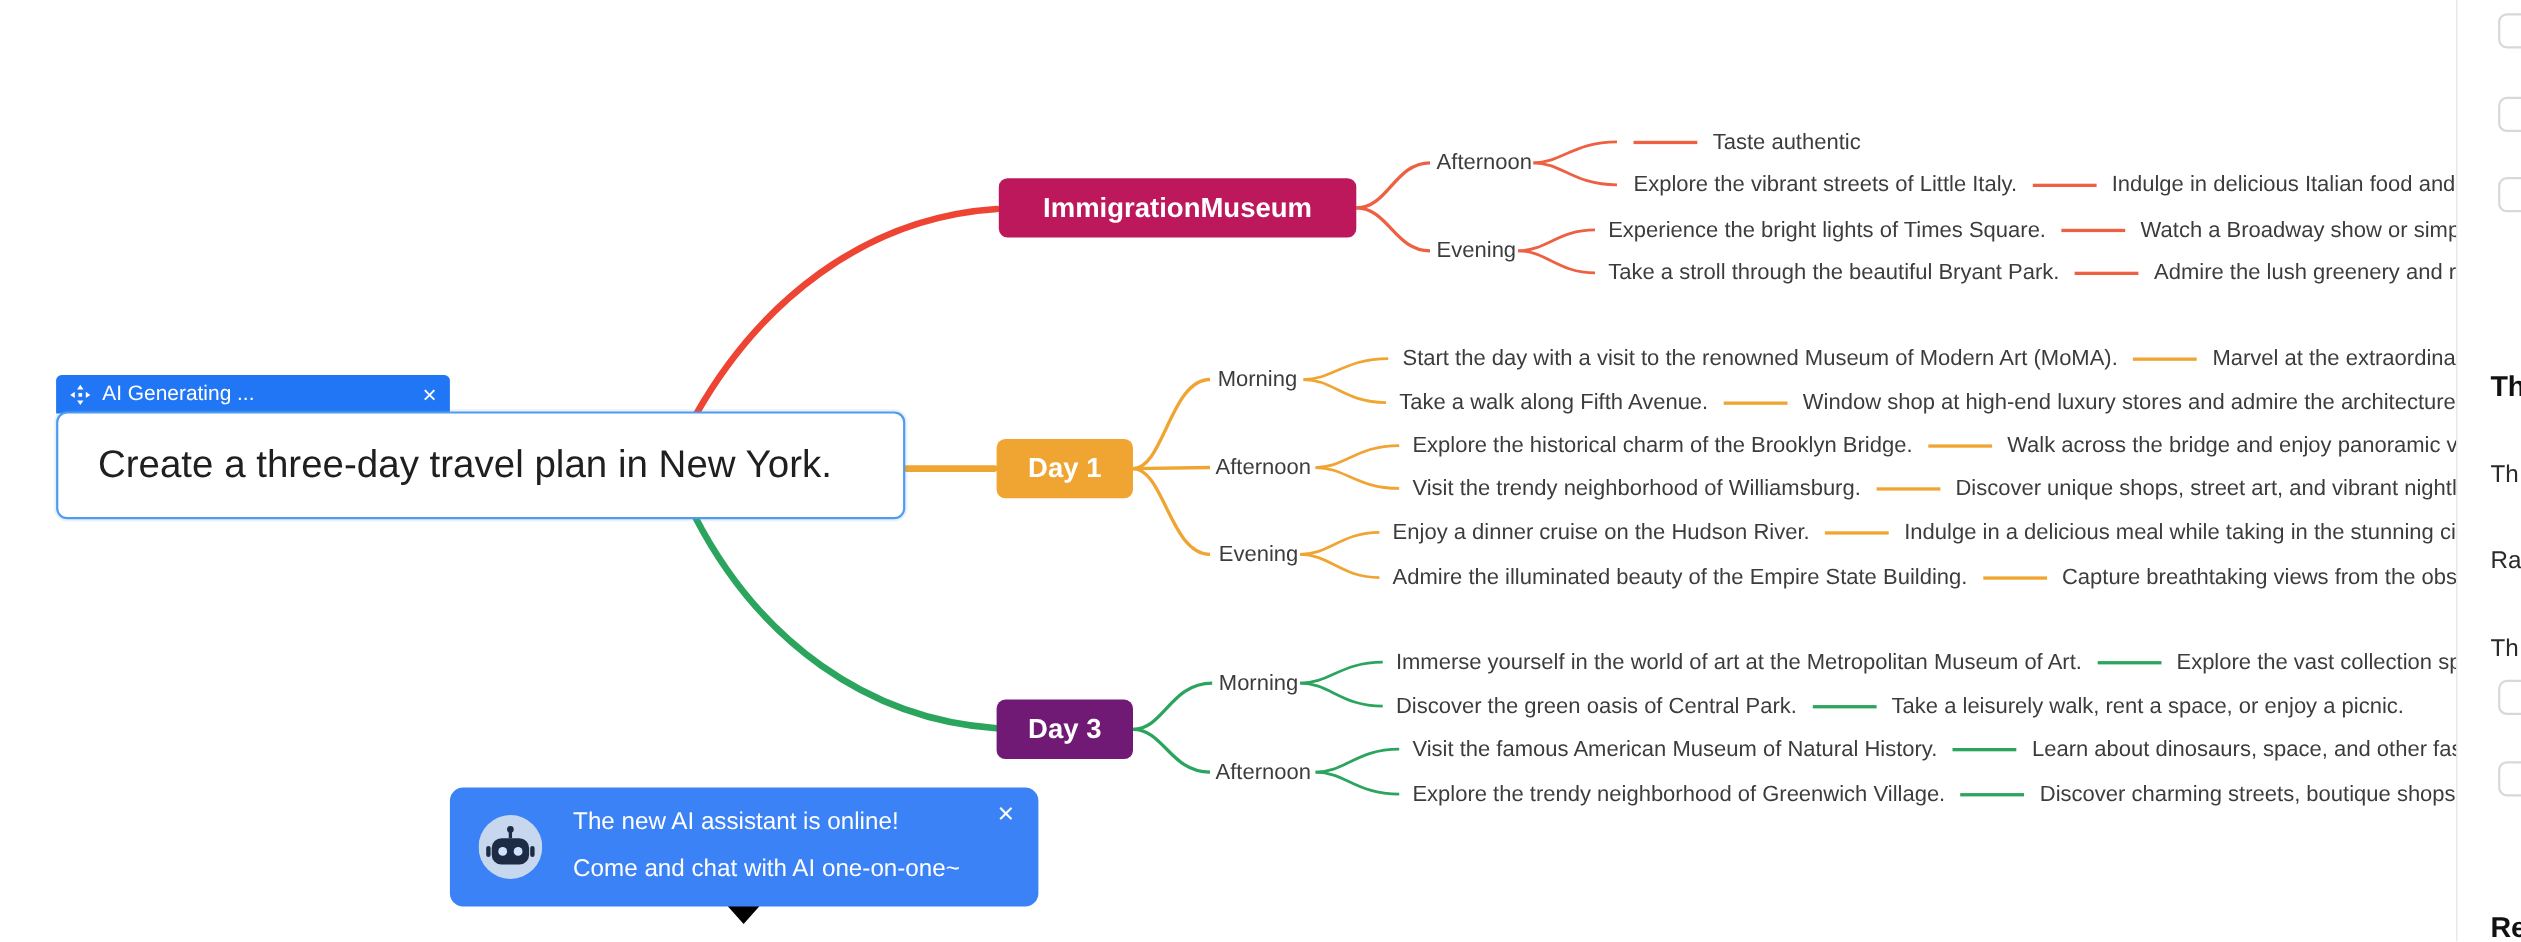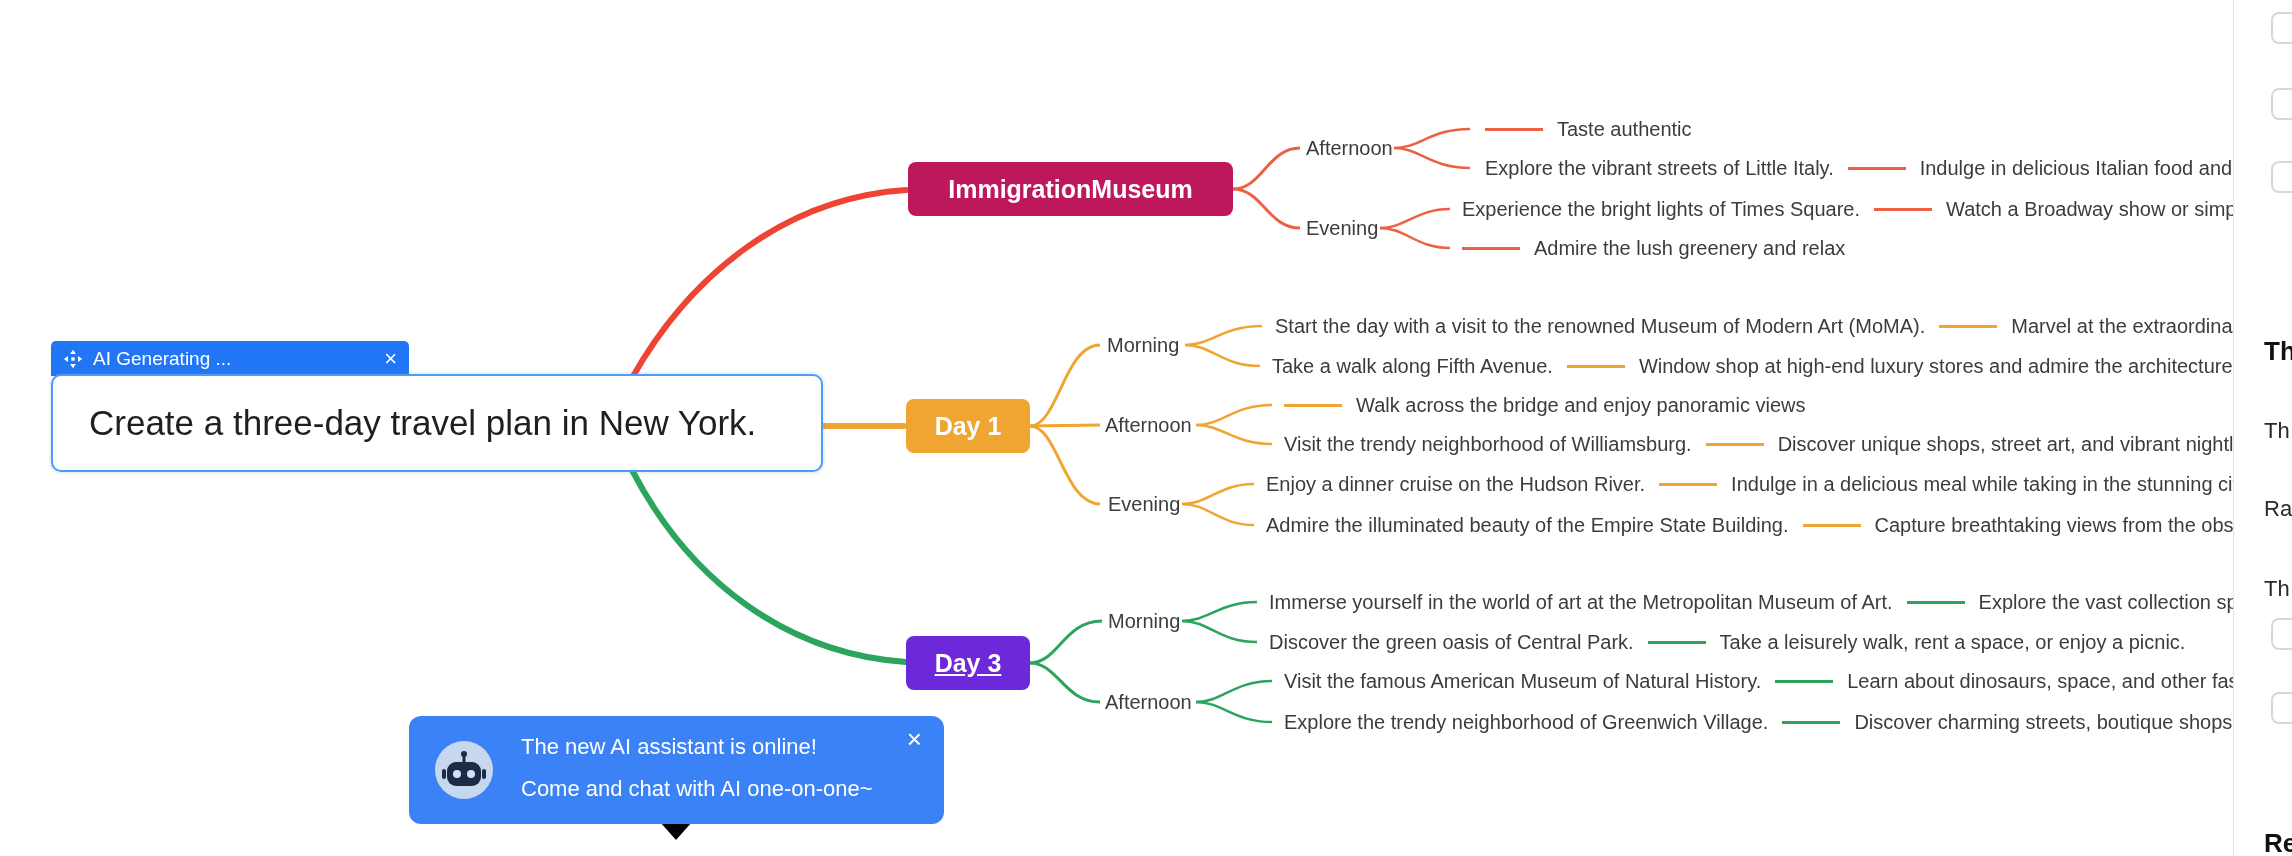--- a/index.html
+++ b/index.html
@@ -18,21 +18,21 @@
     background:#fff; border:2px solid #4f9bf0; border-radius:10px; display:flex;
     align-items:center; padding-left:36px; font-size:35px; color:#1f1f1f; z-index:4;
     box-shadow:0 0 0 2px rgba(79,155,240,0.12); white-space:nowrap; }
 
   
   .branch-node { position:absolute; height:54px; border-radius:8px; color:#fff;
     font-size:25px; font-weight:bold; display:flex; align-items:center;
     justify-content:center; z-index:3; white-space:nowrap; cursor:pointer; }
   .node-red    { background:#be185d; }
   .node-orange { background:#f0a431; }
-  .node-green  { background:#6d28d9;text-decoration:underline; }
+  .node-green  { background:#701a75; }
 
   
   .time-label { position:absolute; height:26px; line-height:26px; font-size:20px;
     color:#3c3c3c; z-index:2; white-space:nowrap; cursor:pointer; }
   .leaf-row { position:absolute; height:26px; display:flex; align-items:center;
     gap:14px; font-size:20px; color:#3c3c3c; white-space:nowrap; z-index:1; }
   .leaf-line { width:58px; height:0; border-top:3px solid #999; flex:0 0 auto; }
   .b1 .leaf-line { border-color:#ee6042; }
   .b2 .leaf-line { border-color:#f0a431; }
   .b3 .leaf-line { border-color:#2ba45e; }
@@ -131,35 +131,37 @@
     <span class="leaf-text">Explore the vibrant streets of Little Italy.</span>
     <span class="leaf-line"></span>
     <span class="leaf-detail">Indulge in delicious Italian food and wine.</span>
   </div>
   <div class="leaf-row b1" style="left:1462px; top:196px;">
     <span class="leaf-text">Experience the bright lights of Times Square.</span>
     <span class="leaf-line"></span>
     <span class="leaf-detail">Watch a Broadway show or simply stroll</span>
   </div>
   <div class="leaf-row b1" style="left:1462px; top:235px;">
+    <span class="leaf-text">Take a stroll through the beautiful Bryant Park.</span>
     <span class="leaf-line"></span>
     <span class="leaf-detail">Admire the lush greenery and relax</span>
   </div>
 
   <div class="leaf-row b2" style="left:1275px; top:313px;">
     <span class="leaf-text">Start the day with a visit to the renowned Museum of Modern Art (MoMA).</span>
     <span class="leaf-line"></span>
     <span class="leaf-detail">Marvel at the extraordinary</span>
   </div>
   <div class="leaf-row b2" style="left:1272px; top:353px;">
     <span class="leaf-text">Take a walk along Fifth Avenue.</span>
     <span class="leaf-line"></span>
     <span class="leaf-detail">Window shop at high-end luxury stores and admire the architecture.</span>
   </div>
   <div class="leaf-row b2" style="left:1284px; top:392px;">
+    <span class="leaf-text">Explore the historical charm of the Brooklyn Bridge.</span>
     <span class="leaf-line"></span>
     <span class="leaf-detail">Walk across the bridge and enjoy panoramic views</span>
   </div>
   <div class="leaf-row b2" style="left:1284px; top:431px;">
     <span class="leaf-text">Visit the trendy neighborhood of Williamsburg.</span>
     <span class="leaf-line"></span>
     <span class="leaf-detail">Discover unique shops, street art, and vibrant nightlife</span>
   </div>
   <div class="leaf-row b2" style="left:1266px; top:471px;">
     <span class="leaf-text">Enjoy a dinner cruise on the Hudson River.</span>

